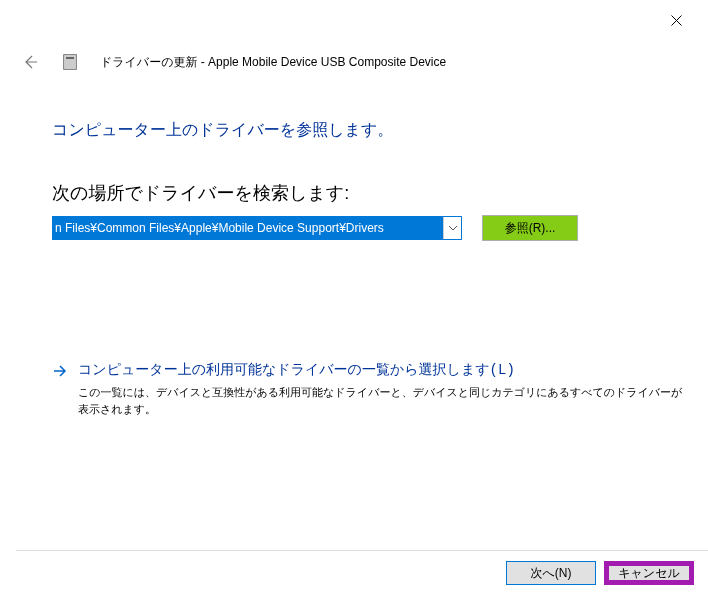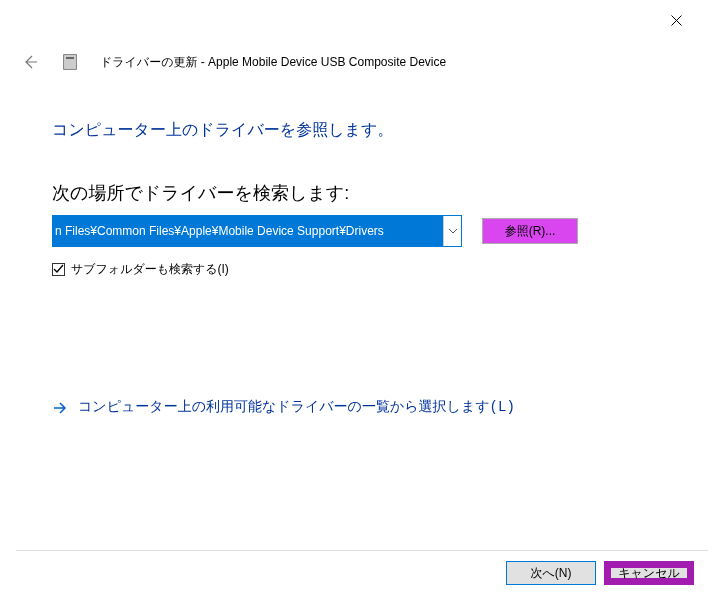--- a/index.html
+++ b/index.html
@@ -78,21 +78,21 @@
       margin-bottom: 10px;
     }
     .path-row {
       display: flex;
       gap: 20px;
       align-items: center;
       margin-bottom: 14px;
     }
     .path-combo {
       width: 410px;
-      height: 32px;
+      height: 24px;
       border: 1px solid #0078d7;
       display: flex;
       align-items: center;
       position: relative;
       background: #fff;
     }
     .path-text {
       flex: 1;
       background: #0078d7;
       color: #fff;
@@ -113,21 +113,21 @@
       border-left: 1px solid #ccc;
       cursor: pointer;
     }
     .combo-arrow svg {
       width: 8px;
       height: 5px;
     }
     .browse-btn {
       width: 96px;
       height: 26px;
-      background: #d946ef;
+      background: #84cc16;
       border: 1px solid #adadad;
       font-size: 12px;
       cursor: pointer;
       display: flex;
       align-items: center;
       justify-content: center;
     }
     .checkbox-row {
       display: flex;
       align-items: center;
@@ -188,21 +188,21 @@
       border-top: 1px solid #ddd;
       padding: 10px 14px 0 14px;
       display: flex;
       justify-content: flex-end;
       gap: 8px;
     }
     .footer-btn {
       width: 90px;
       height: 24px;
       background: #e1e1e1;
-      border: 7px solid #a21caf;
+      border: 5px solid #a21caf;
       font-size: 12px;
       cursor: pointer;
       display: flex;
       align-items: center;
       justify-content: center;
     }
     .footer-btn.primary {
       border: 1px solid #0078d7;
     }
   </style>
@@ -245,37 +245,30 @@
         <svg viewBox="0 0 8 5">
             <path d="M0 0 L4 4 L8 0" stroke="#555" stroke-width="1" fill="none"></path>
           </svg>
       </div>
     </div>
     <div class="browse-btn">
       <span>参照(R)...</span>
     </div>
   </div>
 
-  <div class="checkbox-row">
-    <div class="checkbox">
-      <svg viewBox="0 0 11 11">
-          <path d="M1 5 L4 8 L10 1" stroke="#000" stroke-width="1.3" fill="none"></path>
-        </svg>
-    </div>
-    <div class="checkbox-label">サブフォルダーも検索する(I)</div>
-  </div>
 
   <div class="link-section">
     <div class="link-arrow">
       <svg viewBox="0 0 16 16">
           <path d="M2 8 L13 8 M8 3 L13 8 L8 13" stroke="#0066cc" stroke-width="1.5" fill="none"></path>
         </svg>
     </div>
     <div class="link-content">
       <div class="link-title">コンピューター上の利用可能なドライバーの一覧から選択します(L)</div>
+      <div class="link-desc">この一覧には、デバイスと互換性がある利用可能なドライバーと、デバイスと同じカテゴリにあるすべてのドライバーが表示されます。</div>
     </div>
   </div>
 </div>
 
 <div class="footer">
   <div class="footer-btn primary">
     <span>次へ(N)</span>
   </div>
   <div class="footer-btn">
     <span>キャンセル</span>

